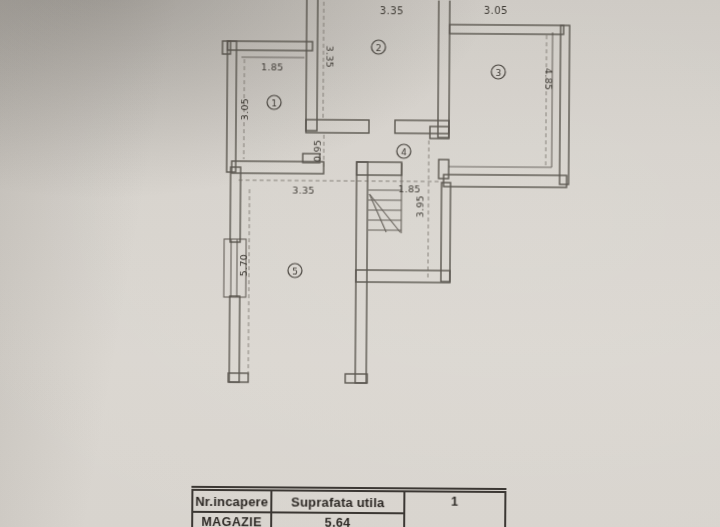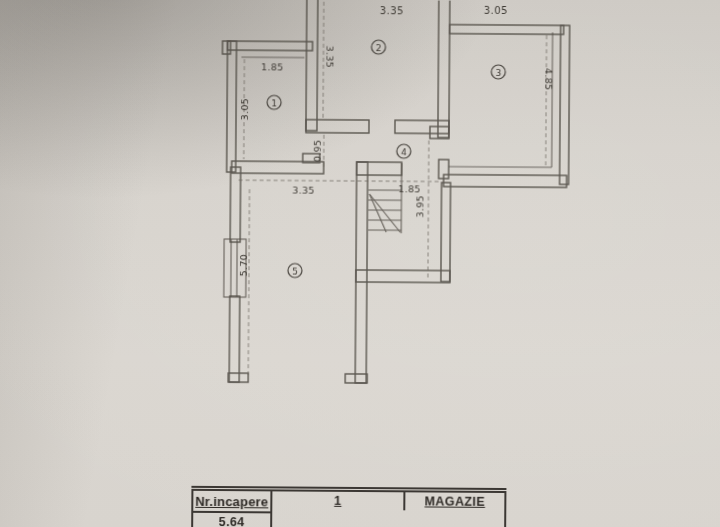--- a/index.html
+++ b/index.html
@@ -33,21 +33,21 @@
     border:2px solid #3b3733;background:transparent;
     color:#2e2a26;font-family:"Liberation Sans",sans-serif;
   }
   .floor-table::before{
     content:"";position:absolute;left:-2px;right:-2px;top:-5px;height:2px;
     background:#3b3733;
   }
   .ft-cell{
     border-right:2px solid #3b3733;
     display:flex;align-items:center;justify-content:center;
-    white-space:nowrap;overflow:hidden;text-decoration:underline;
+    white-space:nowrap;overflow:hidden;
   }
   .ft-cell:nth-child(3n){border-right:none;}
   .ft-head{
     height:20px;font-size:13px;font-weight:700;
     border-bottom:2px solid #3b3733;letter-spacing:.2px;
   }
   .ft-row{height:18px;font-size:12.5px;font-weight:700;letter-spacing:.4px;}
 </style>
 </head>
 <body>
@@ -155,19 +155,20 @@
       <g>
         <circle cx="295" cy="271" r="7" fill="none" stroke="#48443e" stroke-width="1.2"></circle>
         <text class="roomnum" x="295" y="274.5" text-anchor="middle">5</text>
       </g>
     </g>
   </svg>
 
   
   <div class="floor-table">
     <div class="ft-cell ft-head">Nr.incapere</div>
+    <div class="ft-cell ft-head">Suprafata utila</div>
 
     <div class="ft-cell ft-row">1</div>
     <div class="ft-cell ft-row">MAGAZIE</div>
     <div class="ft-cell ft-row">5.64</div>
   </div>
 
 </div>
 
 </body></html>

